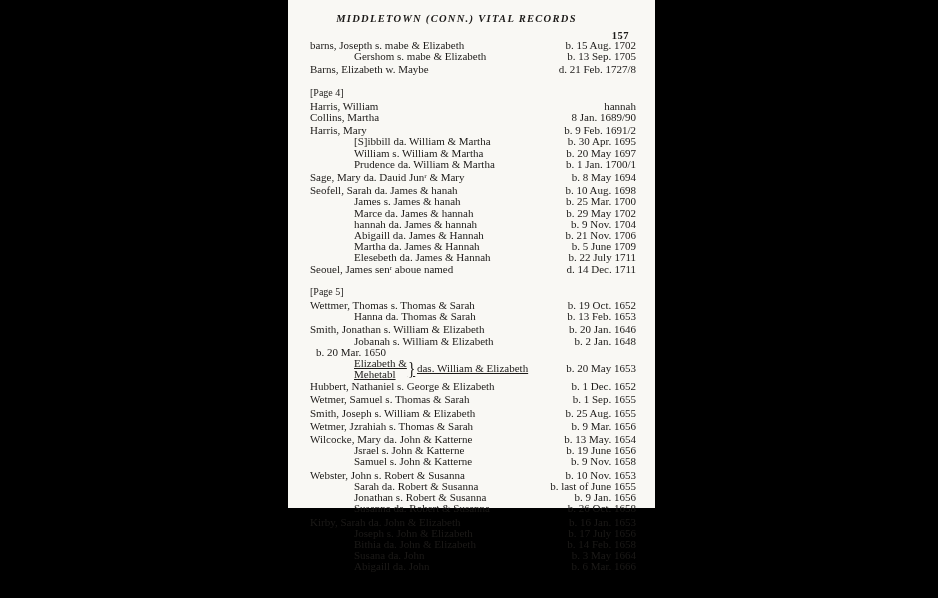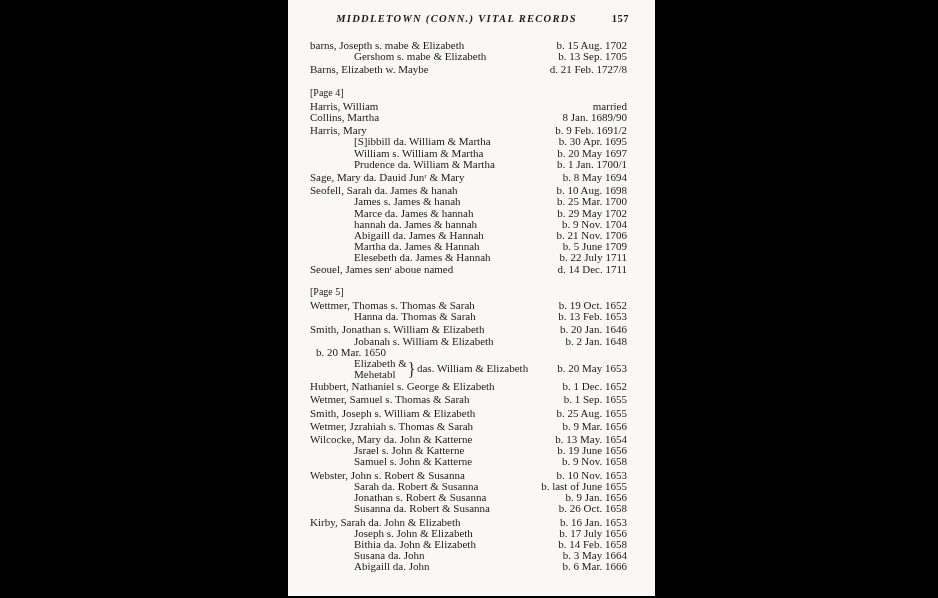--- a/index.html
+++ b/index.html
@@ -15,49 +15,49 @@
     position: relative;
     width: 938px;
     height: 598px;
     background: #000000;
   }
   .paper {
     position: absolute;
     left: 288px;
     top: 0;
     width: 367px;
-    height: 596px;
+    height: 508px;
     background: #f9f8f4;
     color: #1c1a18;
   }
   .running-head {
     position: relative;
     padding-top: 13px;
     height: 16px;
   }
   .running-head .title {
     display: block;
     text-align: center;
     margin-right: 30px;
     font-size: 10.5px;
     font-weight: bold;
     font-style: italic;
     letter-spacing: 1.3px;
     white-space: nowrap;
   }
   .running-head .pageno {
     position: absolute;
-    top: 13px;
+    top: 30px;
     right: 26px;
     font-size: 10.5px;
     font-weight: bold;
     letter-spacing: 0.5px;
   }
   .content {
-    margin: 11px 28px 0 22px;
+    margin: 11px 19px 0 22px;
   }
   .page-label {
     margin-top: 11px;
     margin-bottom: 3px;
     font-size: 10px;
     line-height: 11.2px;
     white-space: nowrap;
   }
   .group {
     margin-top: 2px;
@@ -79,20 +79,21 @@
     white-space: nowrap;
     text-align: left;
     padding-left: 6px;
   }
   .brace-row {
     align-items: center;
   }
   .brace-row .name {
     display: flex;
     align-items: center;
+    text-decoration: underline;
   }
   .brace-names {
     display: flex;
     flex-direction: column;
   }
   .brace-names span {
     line-height: 10.6px;
     white-space: nowrap;
   }
   .brace-glyph {
@@ -127,21 +128,21 @@
         <div class="group">
           <div class="row">
             <span class="name">Barns, Elizabeth w. Maybe</span>
             <span class="date">d. 21 Feb. 1727/8</span>
           </div>
         </div>
         <div class="page-label">[Page 4]</div>
         <div class="group">
           <div class="row">
             <span class="name">Harris, William</span>
-            <span class="date">married</span>
+            <span class="date">hannah</span>
           </div>
           <div class="row">
             <span class="name">Collins, Martha</span>
             <span class="date">8 Jan. 1689/90</span>
           </div>
         </div>
         <div class="group">
           <div class="row">
             <span class="name">Harris, Mary</span>
             <span class="date">b. 9 Feb. 1691/2</span>

